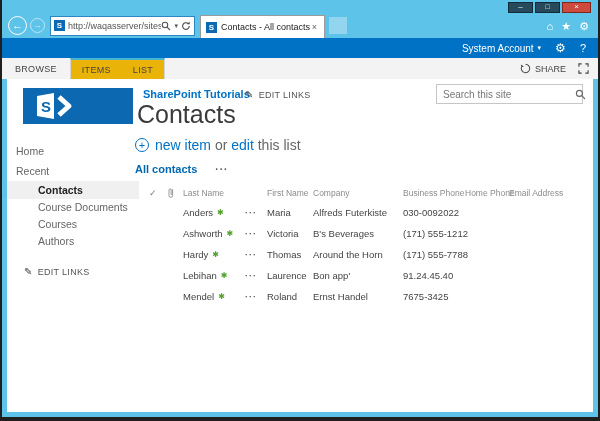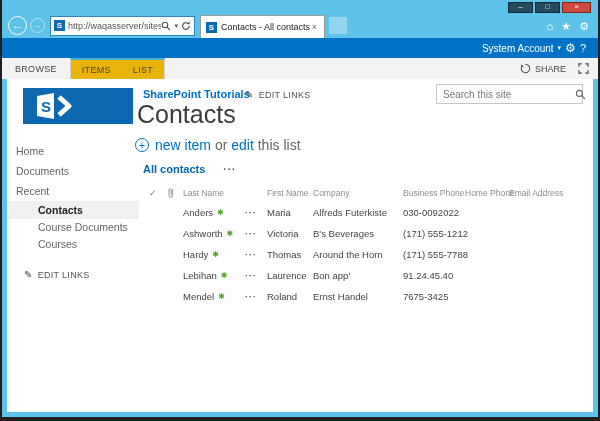--- a/index.html
+++ b/index.html
@@ -59,21 +59,21 @@
   }
   .tab-close { font-size: 9px; color: #666; padding: 0 2px; }
   .newtab-stub { width: 18px; height: 17px; background: #93d5ef; margin-left: 4px; align-self: center; }
   .chrome-icons {
     position: absolute; right: 9px; top: 50%; transform: translateY(-50%);
     display: flex; gap: 8px; color: #fff; font-size: 11px; line-height: 1;
   }
   
   .suitebar {
     height: 20px; background: #0072c6; display: flex; align-items: center;
-    justify-content: flex-end; padding: 0 12px; gap: 4px; color: #fff;
+    justify-content: flex-end; padding: 0 12px; gap: 14px; color: #fff;
   }
   .suite-account { font-size: 10px; display: flex; align-items: center; gap: 4px; }
   .suite-account .caret { font-size: 7px; }
   .suite-gear { font-size: 12px; line-height: 1; }
   .suite-help { font-size: 11px; }
   
   .ribbon {
     height: 21px; background: #f3f3f3; display: flex; align-items: stretch; position: relative;
   }
   .ribbon-tab {
@@ -134,21 +134,21 @@
   }
   
   .main { position: absolute; left: 128px; top: 58px; }
   .new-row { display: flex; align-items: center; font-size: 14px; color: #666; }
   .plus-circle {
     width: 14px; height: 14px; border: 1px solid #0072c6; border-radius: 50%;
     color: #0072c6; font-size: 11px; line-height: 12px; text-align: center; margin-right: 6px;
   }
   .link-blue { color: #0072c6; }
   .new-row .sep { white-space: pre; }
-  .view-row { margin-top: 10px; display: flex; align-items: center; font-size: 11px; margin-left: 8px; }
+  .view-row { margin-top: 10px; display: flex; align-items: center; font-size: 11px; }
   .view-current { font-weight: bold; color: #0067b0; }
   .view-ellipsis { margin-left: 18px; color: #555; font-weight: bold; font-size: 10px; letter-spacing: 1px; }
   .list-table { margin-top: 9px; margin-left: 14px; }
   .thead, .trow {
     display: grid;
     grid-template-columns: 18px 16px 62px 22px 46px 90px 62px 44px 60px;
     align-items: center;
   }
   .thead { height: 18px; }
   .th { font-size: 8.5px; color: #8c8c8c; white-space: nowrap; }
@@ -265,25 +265,25 @@
             <circle cx="4.4" cy="4.4" r="3" fill="none" stroke="#666" stroke-width="1.1"></circle>
             <line x1="6.7" y1="6.7" x2="10" y2="10" stroke="#666" stroke-width="1.1"></line>
           </svg>
       </span>
     </div>
 
     <div class="page-title">Contacts</div>
 
     <div class="sidebar">
       <div class="nav-item">Home</div>
-      <div class="nav-item">Documents</div>
       <div class="nav-item">Recent</div>
       <div class="nav-item sub selected">Contacts</div>
       <div class="nav-item sub">Course Documents</div>
       <div class="nav-item sub">Courses</div>
+      <div class="nav-item sub">Authors</div>
       <div class="sidebar-editlinks">
         <span class="pencil">✎</span>
         <span>EDIT LINKS</span>
       </div>
     </div>
 
     <div class="main">
 
       <div class="new-row">
         <span class="plus-circle">+</span>

